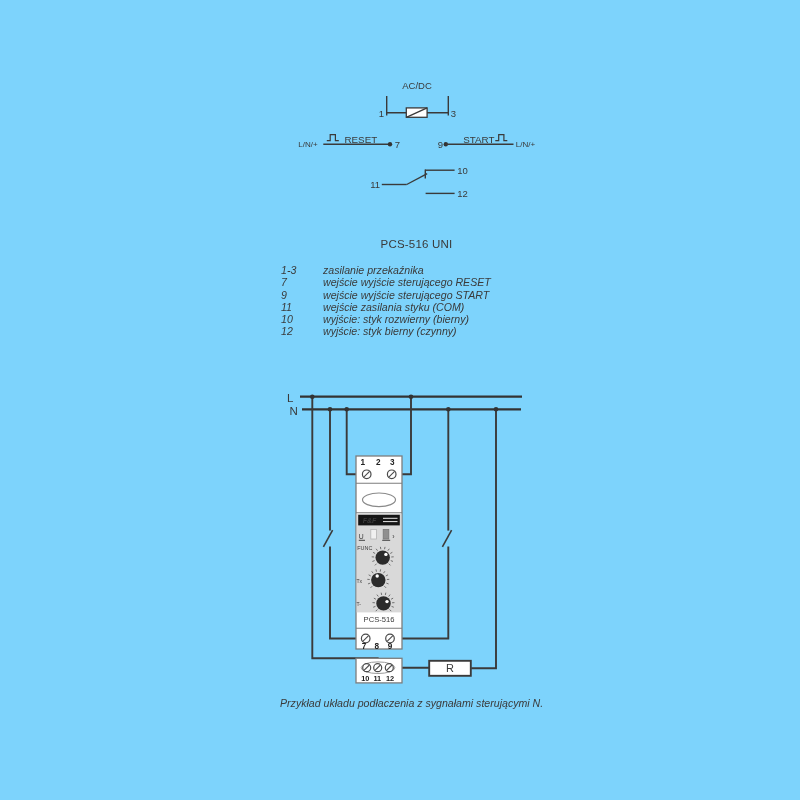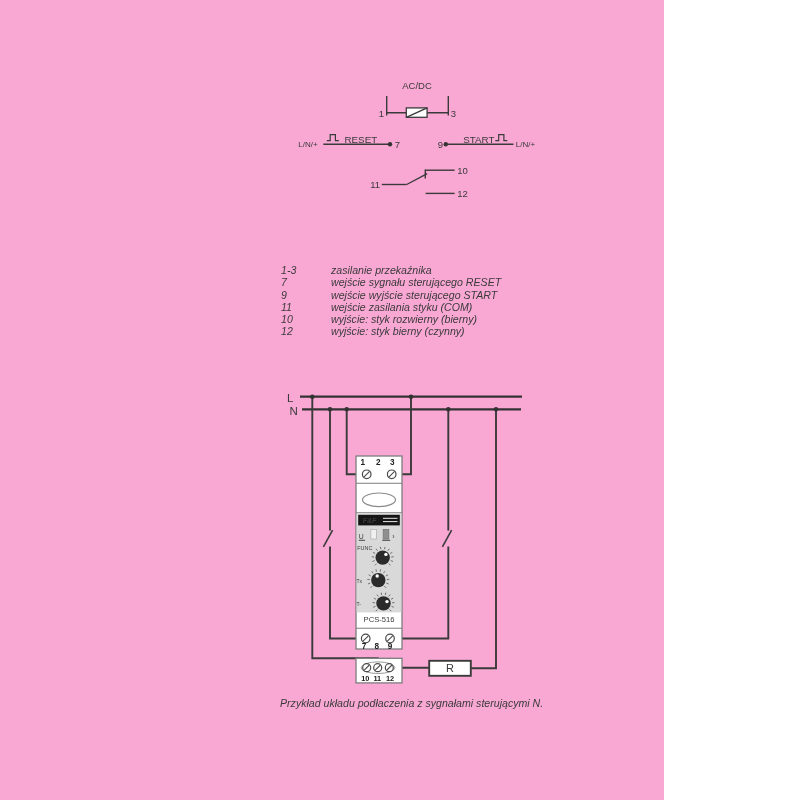--- a/index.html
+++ b/index.html
@@ -1,23 +1,23 @@
 <!DOCTYPE html>
 <html><head>
 <meta charset="utf-8">
 <style>
   html,body{margin:0;padding:0;background:#fff;}
-  .canvas{position:relative;width:664px;height:800px;background:#f9a8d4;overflow:hidden;
+  .canvas{position:relative;width:800px;height:800px;background:#7dd3fc;overflow:hidden;
           font-family:"Liberation Sans", sans-serif;color:#333;}
   .abs{position:absolute;}
   .title{left:283px;top:238px;width:267px;text-align:center;font-size:11.5px;color:#3a3a3a;letter-spacing:.2px;}
   .legend{left:281px;top:264px;font-style:italic;font-size:10.6px;color:#3a3a3a;}
   .legend-row{display:flex;line-height:12.3px;}
   .legend-num{width:18px;text-align:left;flex:0 0 auto;}
-  .legend-desc{margin-left:32px;white-space:nowrap;}
+  .legend-desc{margin-left:24px;white-space:nowrap;}
   .caption{left:280px;top:697px;width:274px;font-style:italic;font-size:10.6px;color:#3a3a3a;white-space:nowrap;}
   svg{position:absolute;overflow:visible;}
   svg text{font-family:"Liberation Sans", sans-serif;fill:#3a3a3a;}
   .wire{stroke:#3a3a3a;stroke-width:1.9;fill:none;}
   .wire-thin{stroke:#3a3a3a;stroke-width:1.4;fill:none;}
   .busline{stroke:#333;stroke-width:2.3;fill:none;}
   .devbox{fill:#fff;stroke:#7d7d7d;stroke-width:1.3;}
   .divider{stroke:#7d7d7d;stroke-width:1.1;}
   .screw{fill:#fff;stroke:#4a4a4a;stroke-width:1.2;}
   .screwslot{stroke:#4a4a4a;stroke-width:1.1;}
@@ -64,29 +64,30 @@
       <line x1="381.8" y1="184.5" x2="406.7" y2="184.5" class="wire-thin"></line>
       <line x1="406.7" y1="184.5" x2="427.2" y2="173.6" class="wire-thin"></line>
       <line x1="425.3" y1="169.6" x2="425.3" y2="178.6" class="wire-thin"></line>
       <line x1="425.3" y1="170.2" x2="454.6" y2="170.2" class="wire-thin"></line>
       <text x="457.2" y="173.8" font-size="9.5">10</text>
       <line x1="425.6" y1="193.4" x2="454.6" y2="193.4" class="wire-thin"></line>
       <text x="457.2" y="197" font-size="9.5">12</text>
     </g>
   </svg>
 
+  <div class="abs title">PCS-516 UNI</div>
 
   <div class="abs legend">
     <div class="legend-row">
       <span class="legend-num">1-3</span>
       <span class="legend-desc">zasilanie przekaźnika</span>
     </div>
     <div class="legend-row">
       <span class="legend-num">7</span>
-      <span class="legend-desc">wejście sygnału sterującego RESET</span>
+      <span class="legend-desc">wejście wyjście sterującego RESET</span>
     </div>
     <div class="legend-row">
       <span class="legend-num">9</span>
       <span class="legend-desc">wejście wyjście sterującego START</span>
     </div>
     <div class="legend-row">
       <span class="legend-num">11</span>
       <span class="legend-desc">wejście zasilania styku (COM)</span>
     </div>
     <div class="legend-row">

